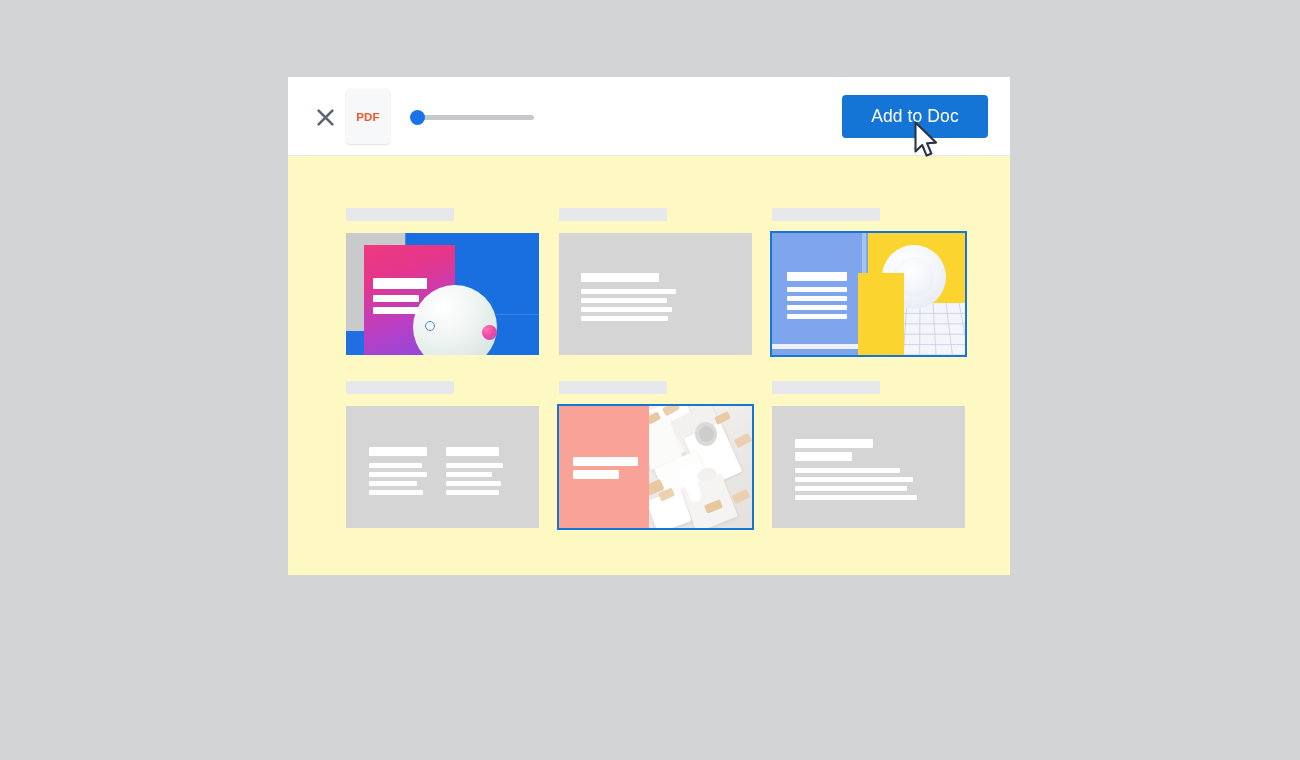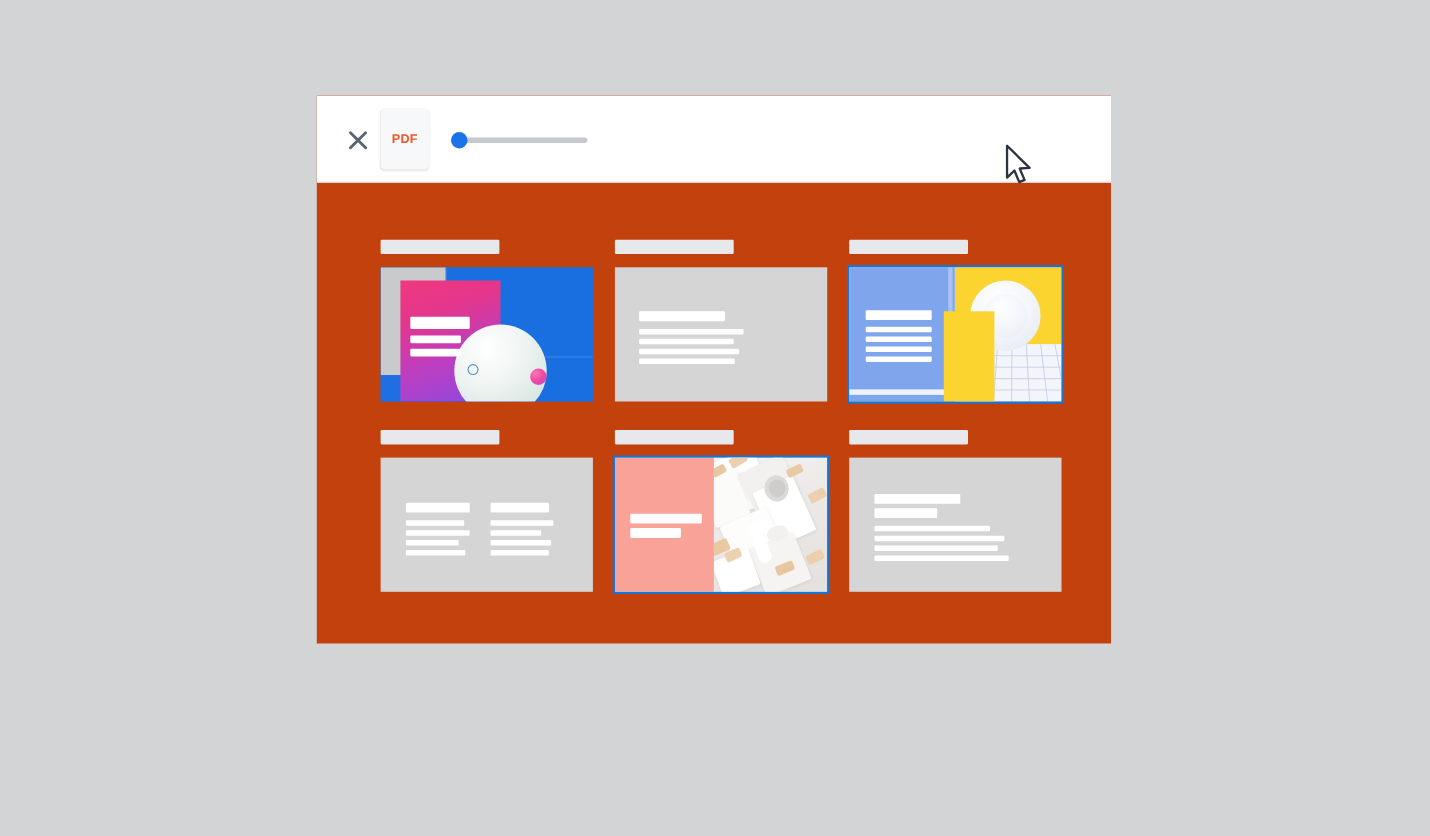--- a/index.html
+++ b/index.html
@@ -16,24 +16,24 @@
     position: relative;
     width: 1300px;
     height: 760px;
     background: #d3d4d6;
   }
 
   
   .modal {
     position: absolute;
     left: 288px;
-    top: 87px;
+    top: 77px;
     width: 722px;
     height: 498px;
-    background: #c2410c;
+    background: #fef9c3;
     overflow: hidden;
   }
 
   
   .modal-header {
     position: relative;
     height: 79px;
     background: #ffffff;
     border-bottom: 1px solid #e6e7e9;
   }
@@ -233,20 +233,21 @@
 
       <div class="file-chip">
         <span class="file-chip-label">PDF</span>
       </div>
 
       <div class="zoom-slider">
         <div class="zoom-slider-track"></div>
         <div class="zoom-slider-thumb"></div>
       </div>
 
+      <button class="primary-button">Add to Doc</button>
     </div>
 
     <div class="modal-body">
       <div class="slide-grid" id="slide-grid">
           <div class="slide-cell">
             <div class="slide-title-bar w-short" style="width:108px;"></div>
             <div class="slide-thumb" style="background:#1a6fe0;">
               <div class="s1-bg"></div>
             <div class="s1-grayblock"></div>
             <div class="s1-bluefoot"></div>

